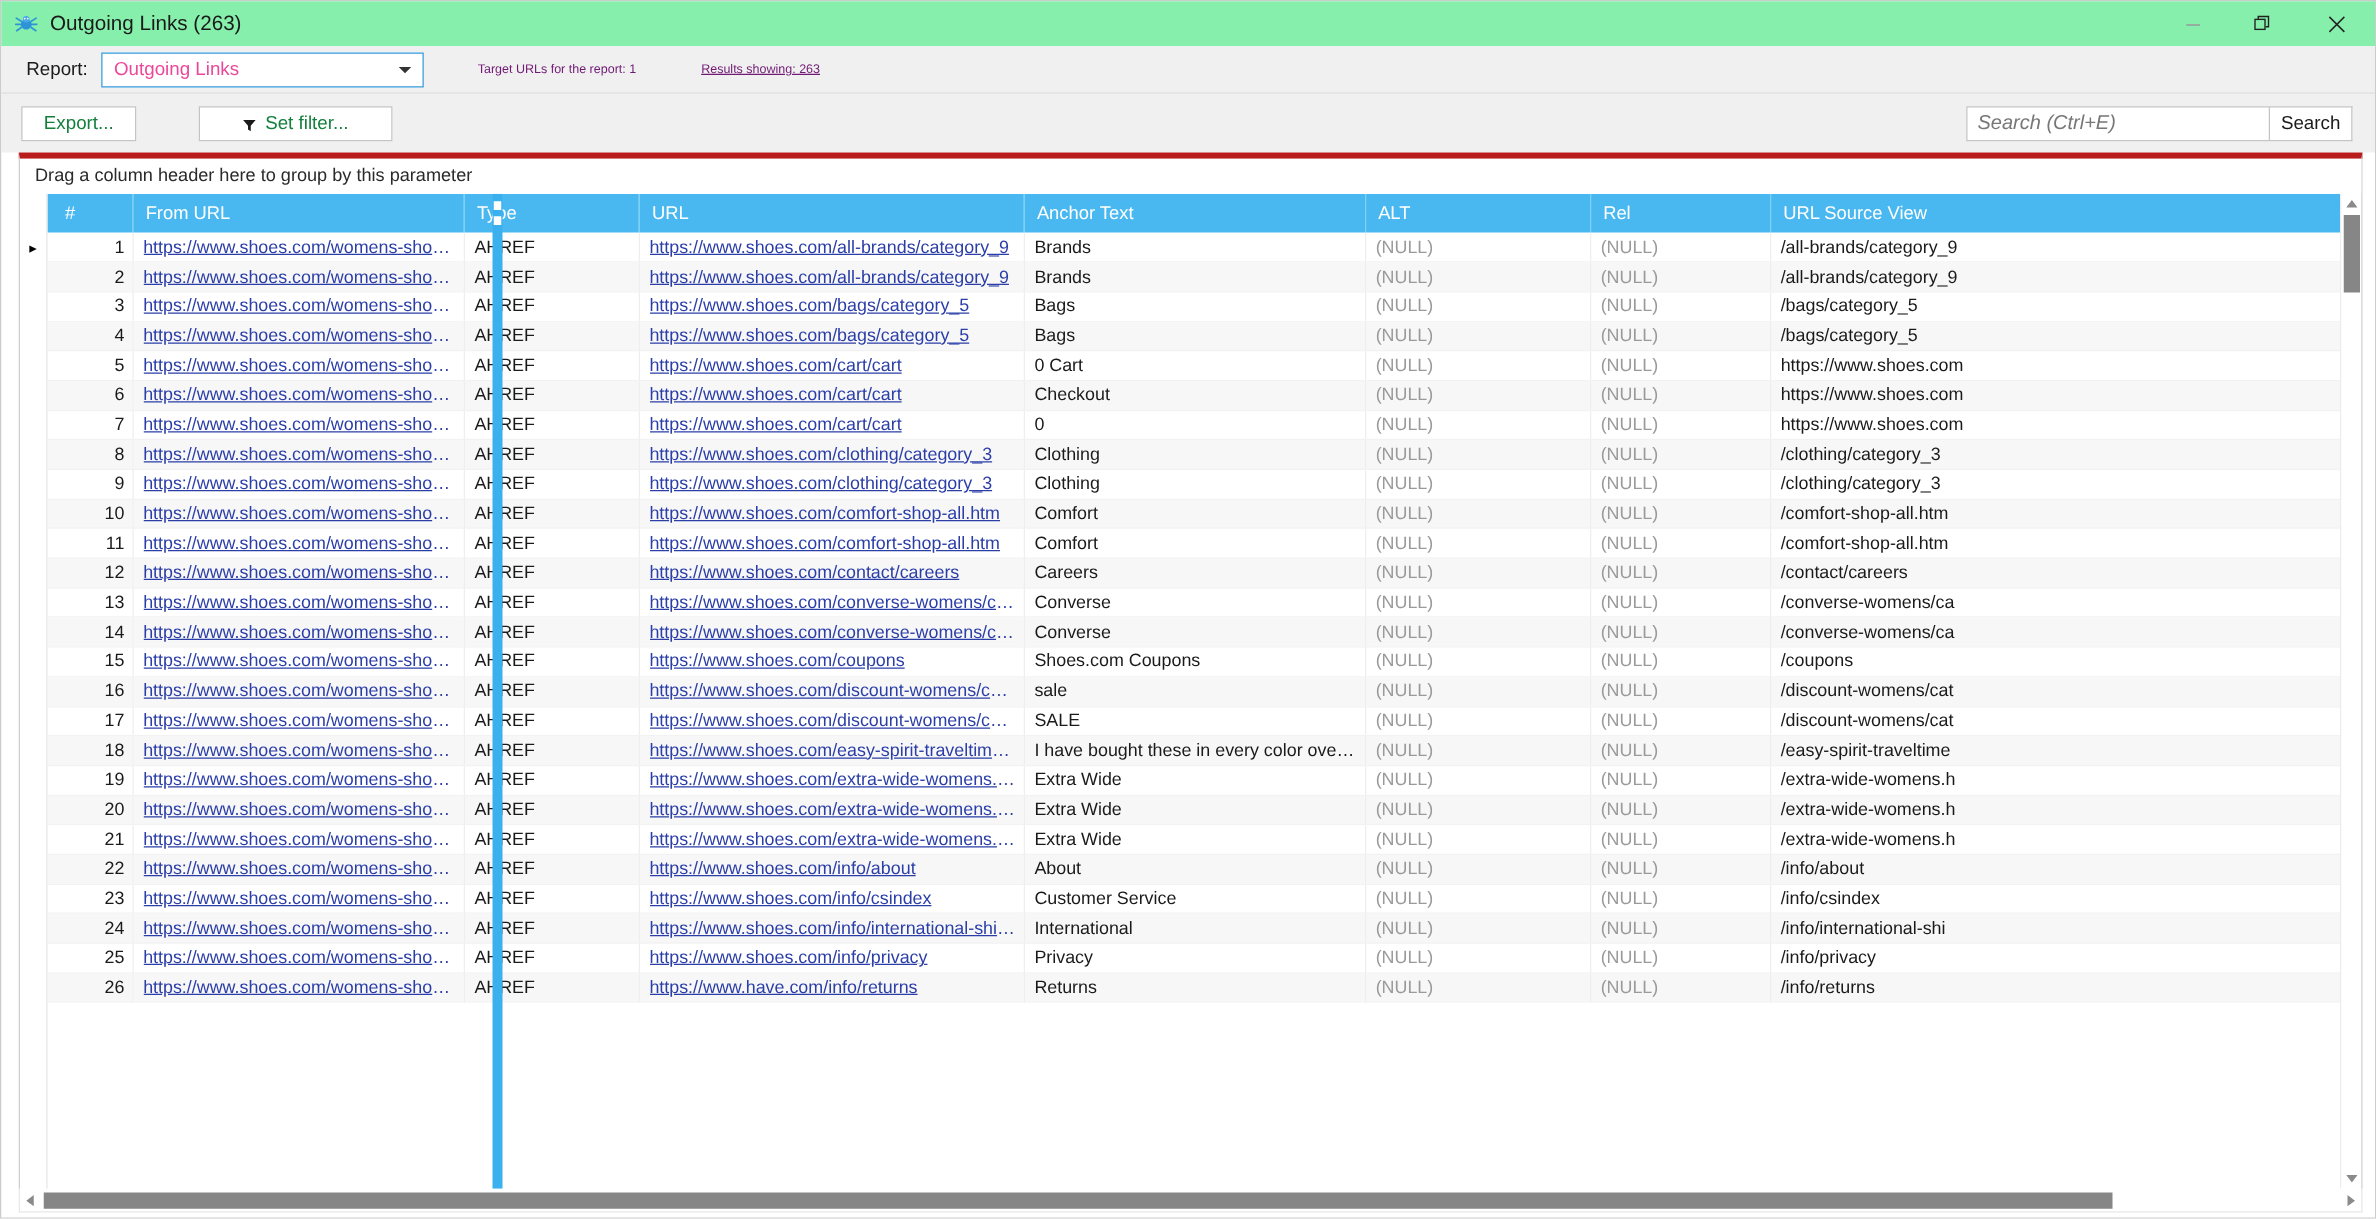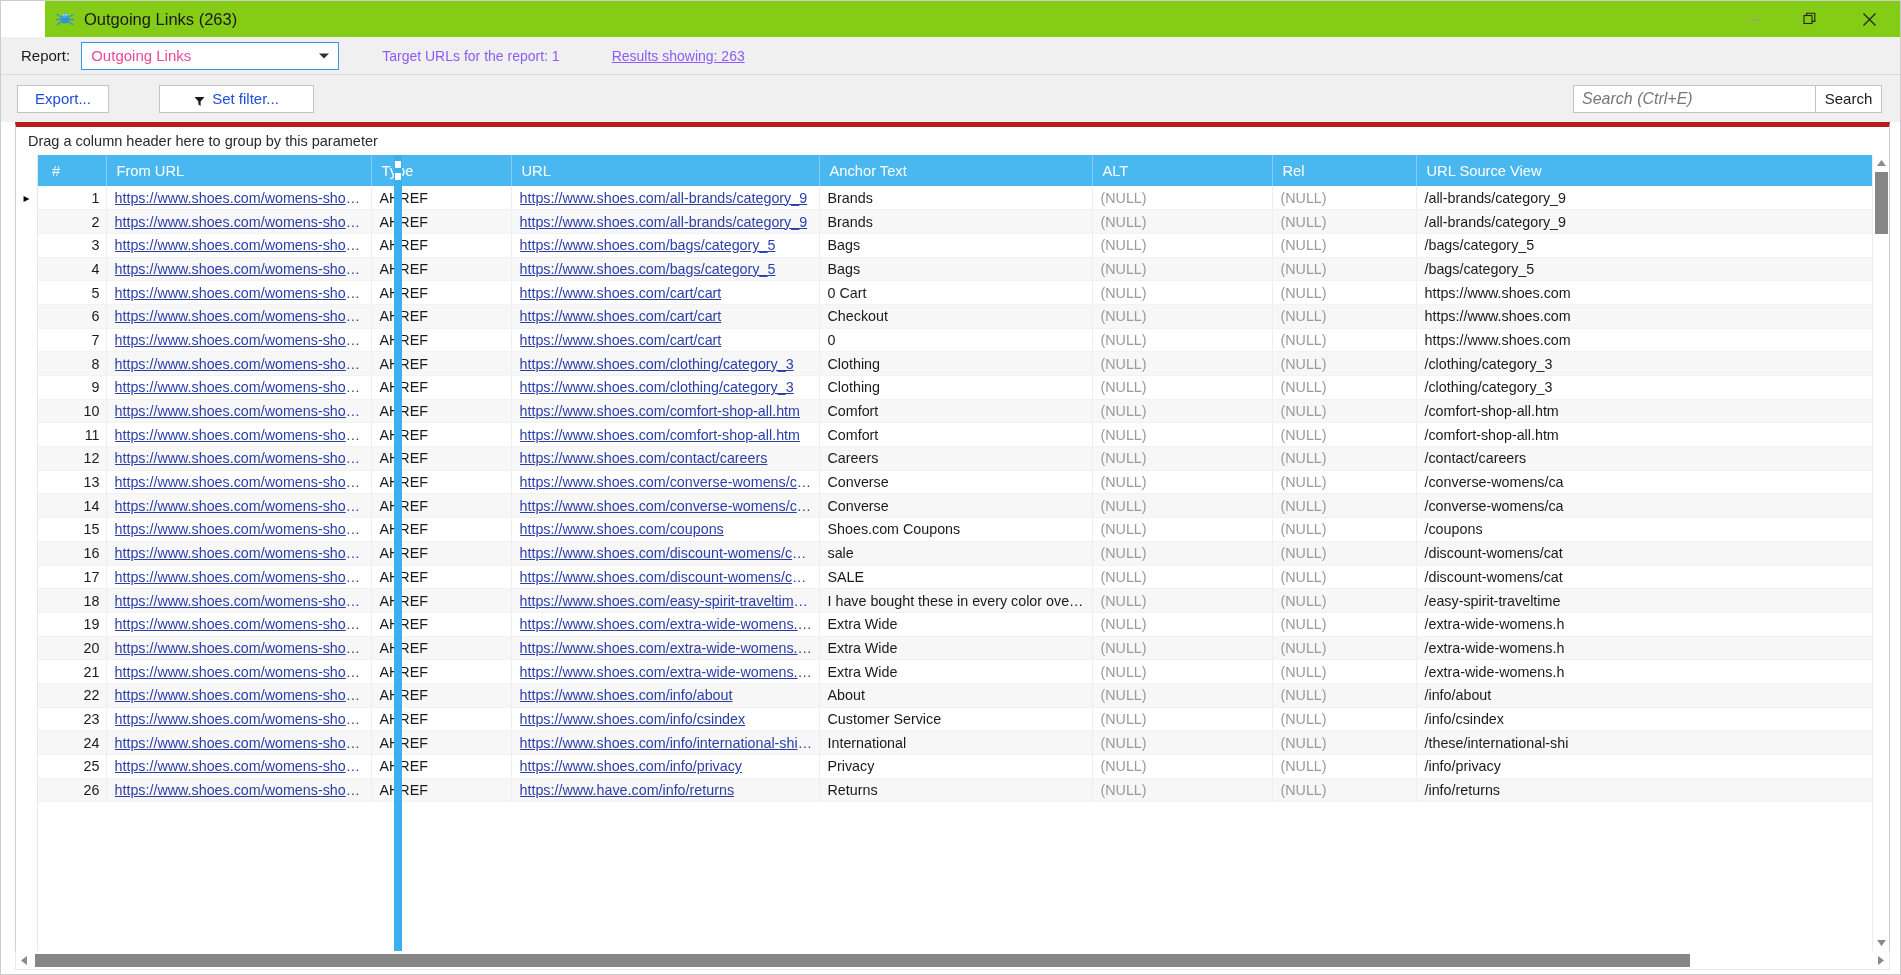--- a/index.html
+++ b/index.html
@@ -13,23 +13,22 @@
     width: 1901px; height: 975px;
     display: flex; flex-direction: column;
     background: #ffffff;
     border: 1px solid #cccccc;
   }
 
   
   .titlebar {
     height: 36px; flex: 0 0 36px;
     display: flex; align-items: center;
-    background: #84cc16;
+    background: #86efac;
     padding-left: 10px;
-    margin-left: 44px;
   }
   .app-icon {
     width: 20px; height: 20px; flex: 0 0 20px;
     margin-right: 9px;
     position: relative;
   }
   .app-icon svg { display: block; }
   .title-text {
     font-size: 16.5px; color: #1a1a1a;
     white-space: nowrap;
@@ -66,39 +65,39 @@
   }
   .report-select .caret {
     position: absolute; right: 9px; top: 50%;
     transform: translateY(-50%);
     width: 0; height: 0;
     border-left: 5px solid transparent;
     border-right: 5px solid transparent;
     border-top: 5px solid #333;
   }
   .stat {
-    font-size: 14px; color: #8b5cf6;
+    font-size: 10px; color: #701a75;
     margin-left: 43px; white-space: nowrap;
   }
   .stat.second { margin-left: 52px; text-decoration: underline; }
 
   
   .toolbar {
     height: 47px; flex: 0 0 47px;
     background: #f0f0f0;
     display: flex; align-items: center;
     padding: 0 18px 0 16px;
     position: relative;
   }
   .tb-btn {
     height: 28px;
     background: #ffffff;
     border: 1px solid #c4c4c4;
     display: flex; align-items: center; justify-content: center;
-    font-size: 15px; color: #1d4ed8;
+    font-size: 15px; color: #15803d;
     padding: 0 14px;
   }
   .tb-btn.export { width: 92px; }
   .tb-btn.setfilter { width: 155px; margin-left: 50px; gap: 7px; }
   .funnel {
     display: inline-block; width: 11px; height: 11px;
   }
   .toolbar-spacer { flex: 1 1 auto; }
   .searchbox {
     width: 243px; height: 28px;
@@ -708,21 +707,21 @@
                 <td>
                   <span class="lnk">https://www.shoes.com/womens-shoes/c...</span>
                 </td>
                 <td>AHREF</td>
                 <td>
                   <span class="lnk">https://www.shoes.com/info/international-shippi...</span>
                 </td>
                 <td>International</td>
                 <td><span class="nullv">(NULL)</span></td>
                 <td><span class="nullv">(NULL)</span></td>
-                <td>/these/international-shi</td>
+                <td>/info/international-shi</td>
               </tr>
               <tr>
                 <td class="num">25</td>
                 <td>
                   <span class="lnk">https://www.shoes.com/womens-shoes/c...</span>
                 </td>
                 <td>AHREF</td>
                 <td>
                   <span class="lnk">https://www.shoes.com/info/privacy</span>
                 </td>

